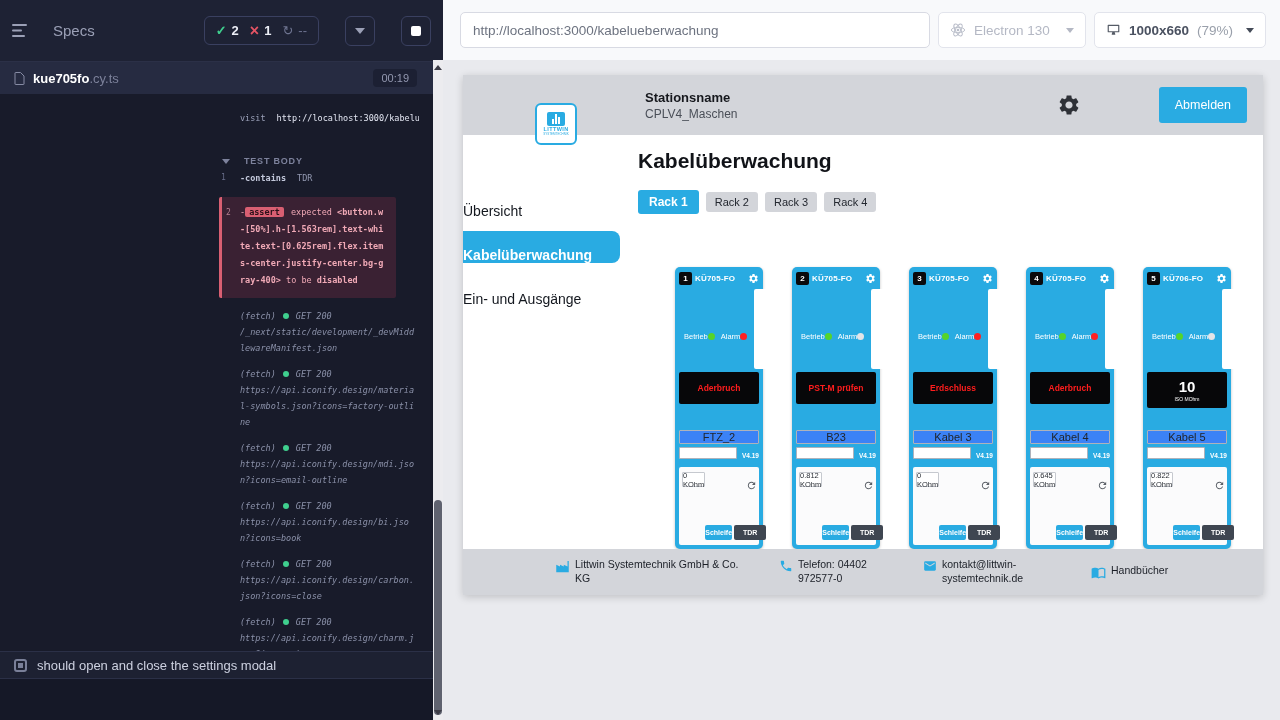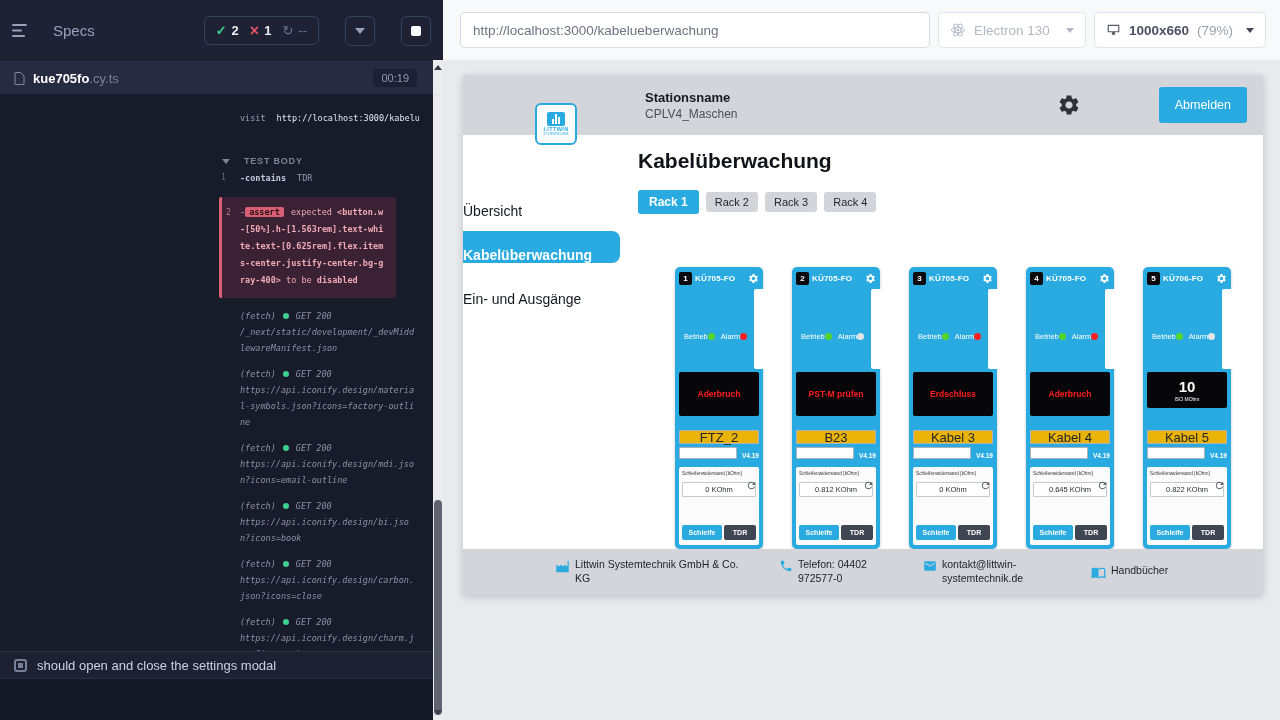--- a/index.html
+++ b/index.html
@@ -96,29 +96,29 @@
   .c-num{width:13px;height:13px;background:#0a0a0c;border-radius:2px;font-size:8px;font-weight:bold;display:flex;align-items:center;justify-content:center;flex:none}
   .c-model{font-size:8px;font-weight:bold;letter-spacing:.2px;white-space:nowrap}
   .c-gear{margin-left:auto;display:flex}
   .c-mid{display:flex;margin-top:4px;height:80px;gap:3px}
   .c-ind{flex:1;padding:14px 4px 0 5px;display:flex;flex-direction:row;gap:6px}
   .c-row{display:flex;align-items:center;justify-content:space-between;font-size:7.5px}
   .c-dot{width:7px;height:7px;border-radius:50%;flex:none}
   .c-strip{width:13px;background:#fff;border-radius:2px;flex:none}
   .c-statuswrap{height:36px;margin-top:3px}
   .c-status{background:#070709;border-radius:2px;display:flex;flex-direction:column;align-items:center;justify-content:center;text-align:center}
-  .c-status-text{height:44px;font-size:8.5px;font-weight:bold;color:#ff1d1d;padding:0 2px}
+  .c-status-text{height:32px;font-size:8.5px;font-weight:bold;color:#ff1d1d;padding:0 2px}
   .c-status-big{height:36px}
   .c-status-big .big{font-size:15px;font-weight:bold;line-height:1;color:#fff}
   .c-status-big .subu{font-size:5px;margin-top:2px;color:#fff}
-  .c-cable{margin-top:22px;height:14px;background:#eab308;border:1px solid #aeb2bb;border-radius:1px;color:#21252c;font-size:13px;display:flex;align-items:center;justify-content:center}
+  .c-cable{margin-top:22px;height:14px;background:#3b82f6;border:1px solid #aeb2bb;border-radius:1px;color:#21252c;font-size:11px;display:flex;align-items:center;justify-content:center}
   .c-version{display:flex;align-items:flex-end;margin-top:2px;height:13px}
   .c-vbox{width:58px;height:12px;background:#fff;border:1px solid #aeb2bb;border-radius:1px;display:block}
   .c-vtext{margin-left:auto;font-size:6.5px;font-weight:bold}
-  .c-lower{margin-top:8px;flex:1;background:#fbfbfc;border-radius:2px;padding:3px 3px 5px;display:flex;flex-direction:column;color:#2a2e35;position:relative}
+  .c-lower{margin-top:8px;flex:1;background:#fbfbfc;border-radius:2px;padding:3px 3px 5px;display:flex;color:#2a2e35;position:relative}
   .c-reslabel{height:10px;overflow:hidden}
   .c-reslabel .t{display:block;font-size:6px;white-space:nowrap;transform:scale(.8);transform-origin:0 50%;width:130%;color:#33373d}
   .c-refresh{position:absolute;right:2px;top:13px;display:flex}
   .c-resvalue{margin-top:2px;height:15px;border:1px solid #c6c9cf;background:#fff;border-radius:1px;font-size:7.5px;display:flex;align-items:center;justify-content:center}
   .c-btns{margin-top:auto;display:flex;gap:2px}
   .c-btn{height:15px;border:none;border-radius:2px;color:#fff;font-size:7px;font-weight:bold;font-family:"Liberation Sans",sans-serif;display:flex;align-items:center;justify-content:center}
   .c-btn-loop{flex:1;background:#29abe2}
   .c-btn-tdr{width:32px;background:#3f4651}
   .app-foot{position:absolute;left:0;right:0;bottom:0;height:46px;background:#d3d5da;display:flex;align-items:center;padding-left:92px;gap:26px;z-index:40}
   .f-item{display:flex;gap:5px;align-items:flex-start;font-size:10.5px;color:#1b1f27;line-height:1.3}

